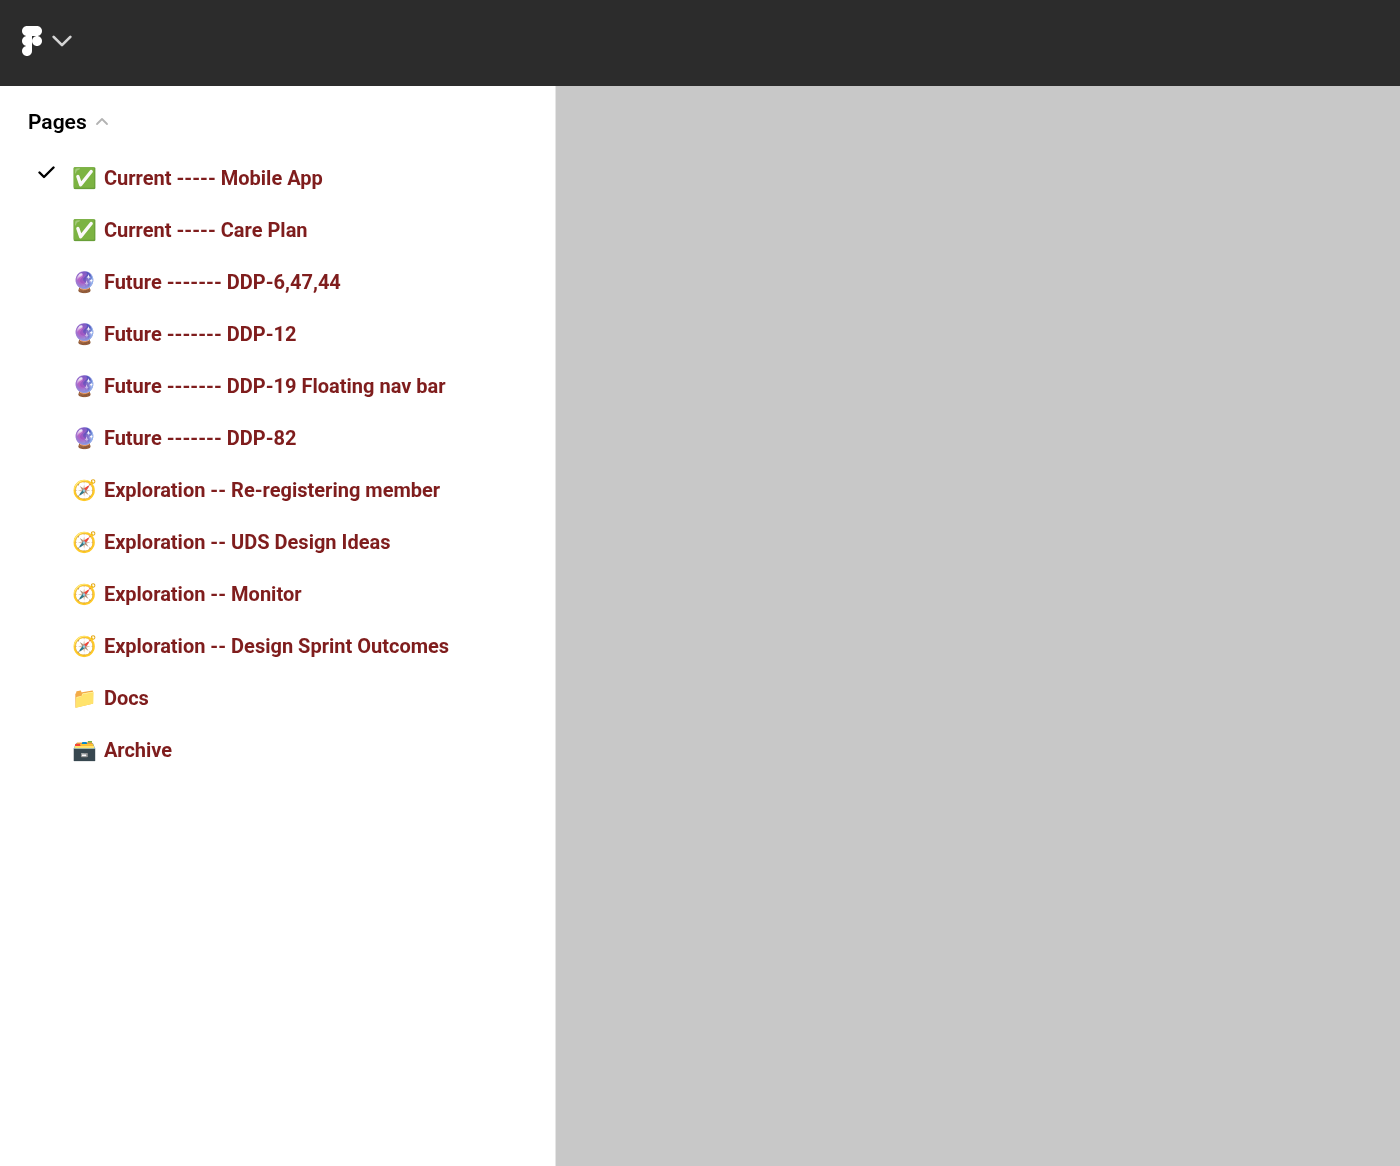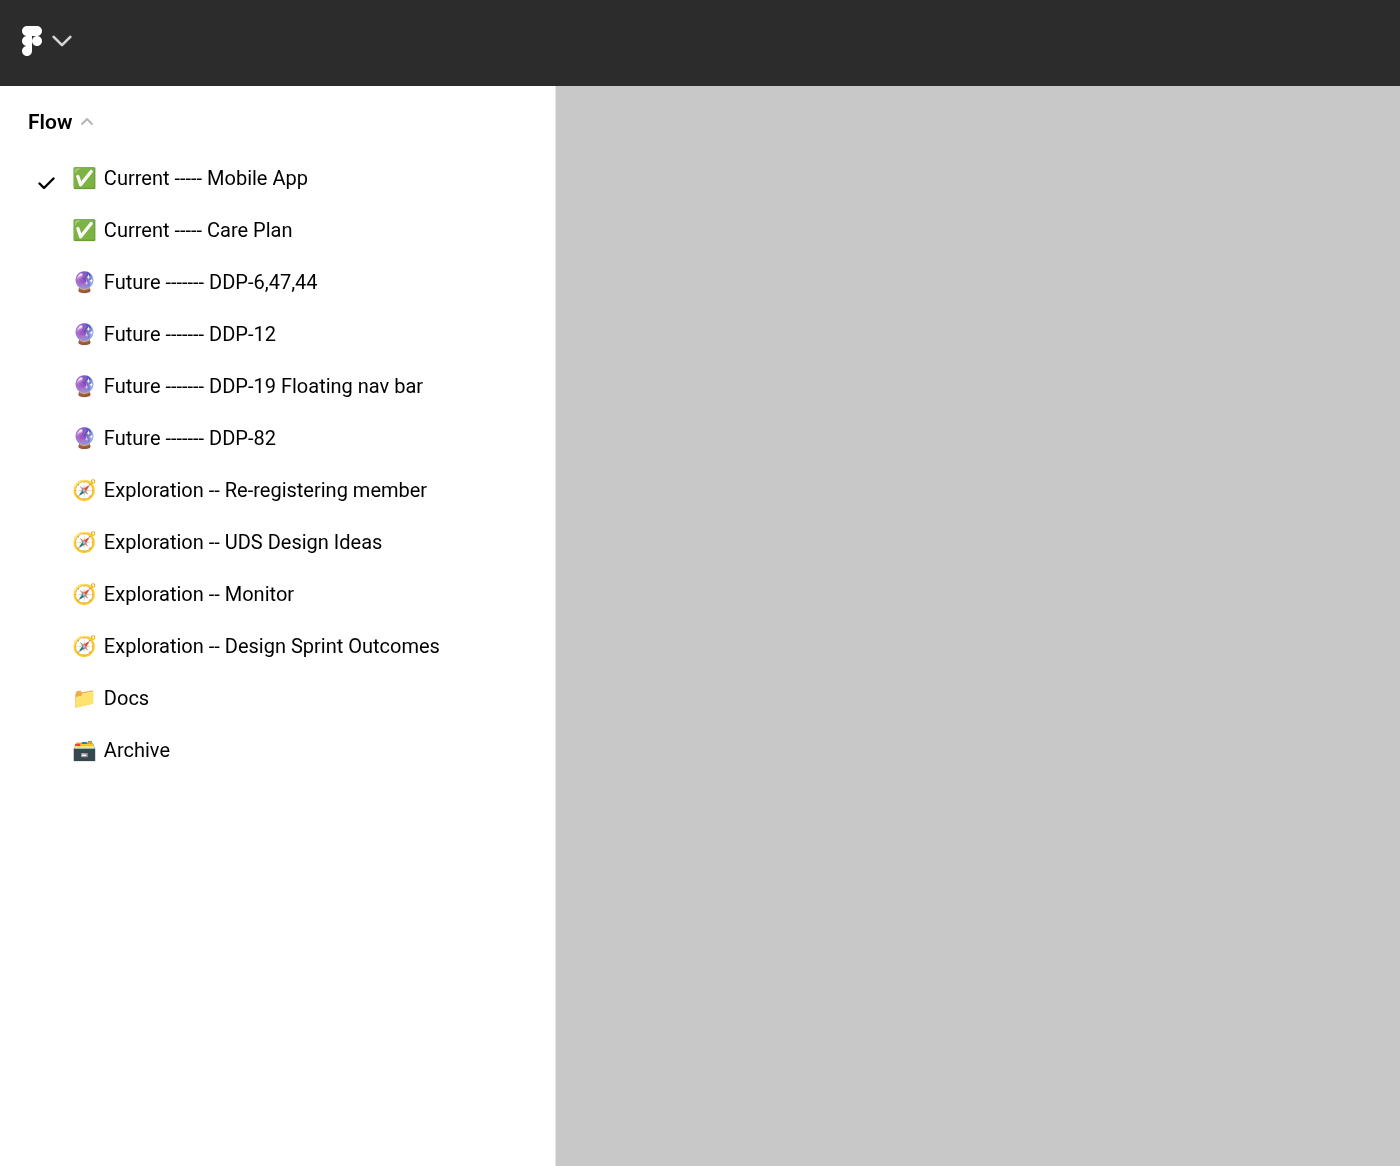--- a/index.html
+++ b/index.html
@@ -65,26 +65,27 @@
     .pages-collapse-icon {
       color: #b3b3b3;
       font-size: 14px;
       display: inline-flex;
     }
     .page-list {
       list-style: none;
     }
     .page-item {
       display: flex;
-      align-items: flex-end;
+      align-items: flex-start;
       padding: 14px 12px 14px 36px;
       gap: 16px;
       cursor: pointer;
       font-size: 20px;
-      color: #000000;
+      color: #7f1d1d;
+      font-weight: bold;
     }
     .checkmark-slot {
       width: 20px;
       display: inline-flex;
       justify-content: center;
       align-items: center;
       flex-shrink: 0;
     }
     .checkmark-icon {
       width: 17px;
@@ -117,21 +118,21 @@
       <svg width="12" height="8" viewBox="0 0 12 8">
           <path d="M1 1.5 L6 6.5 L11 1.5" stroke="#ffffff" stroke-width="1.6" fill="none" stroke-linecap="round" stroke-linejoin="round"></path>
         </svg>
     </span>
   </div>
 </div>
 
 <div class="main">
   <aside class="sidebar">
     <div class="pages-header">
-      <span class="pages-title">Flow</span>
+      <span class="pages-title">Pages</span>
       <span class="pages-collapse-icon">
         <svg width="14" height="10" viewBox="0 0 14 10">
             <path d="M2 7 L7 2 L12 7" stroke="#b3b3b3" stroke-width="1.8" fill="none" stroke-linecap="round" stroke-linejoin="round"></path>
           </svg>
       </span>
     </div>
     <ul class="page-list" id="page-list">
         <li class="page-item">
           <span class="checkmark-slot">
             <svg class="checkmark-icon" viewBox="0 0 17 13">

